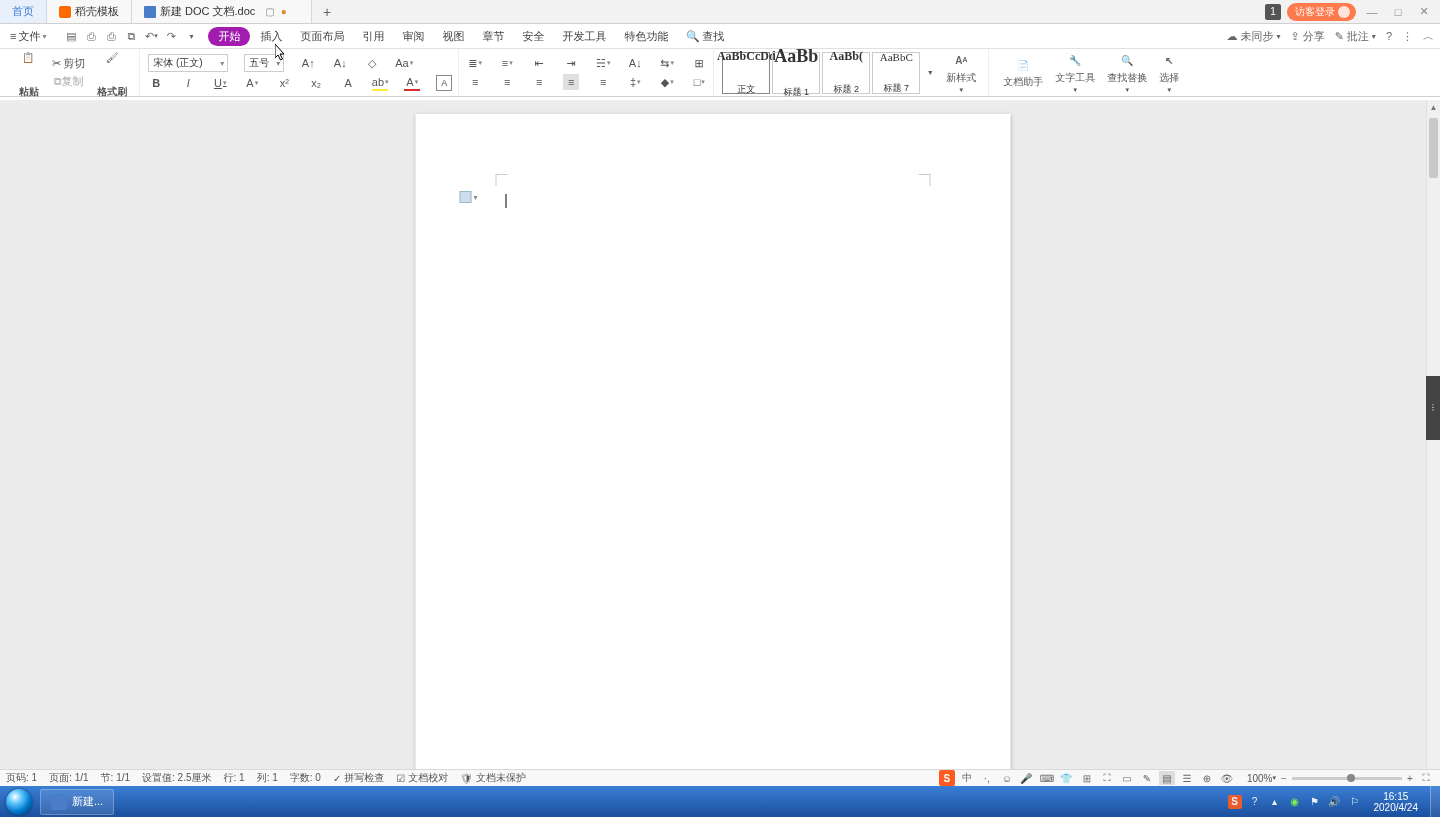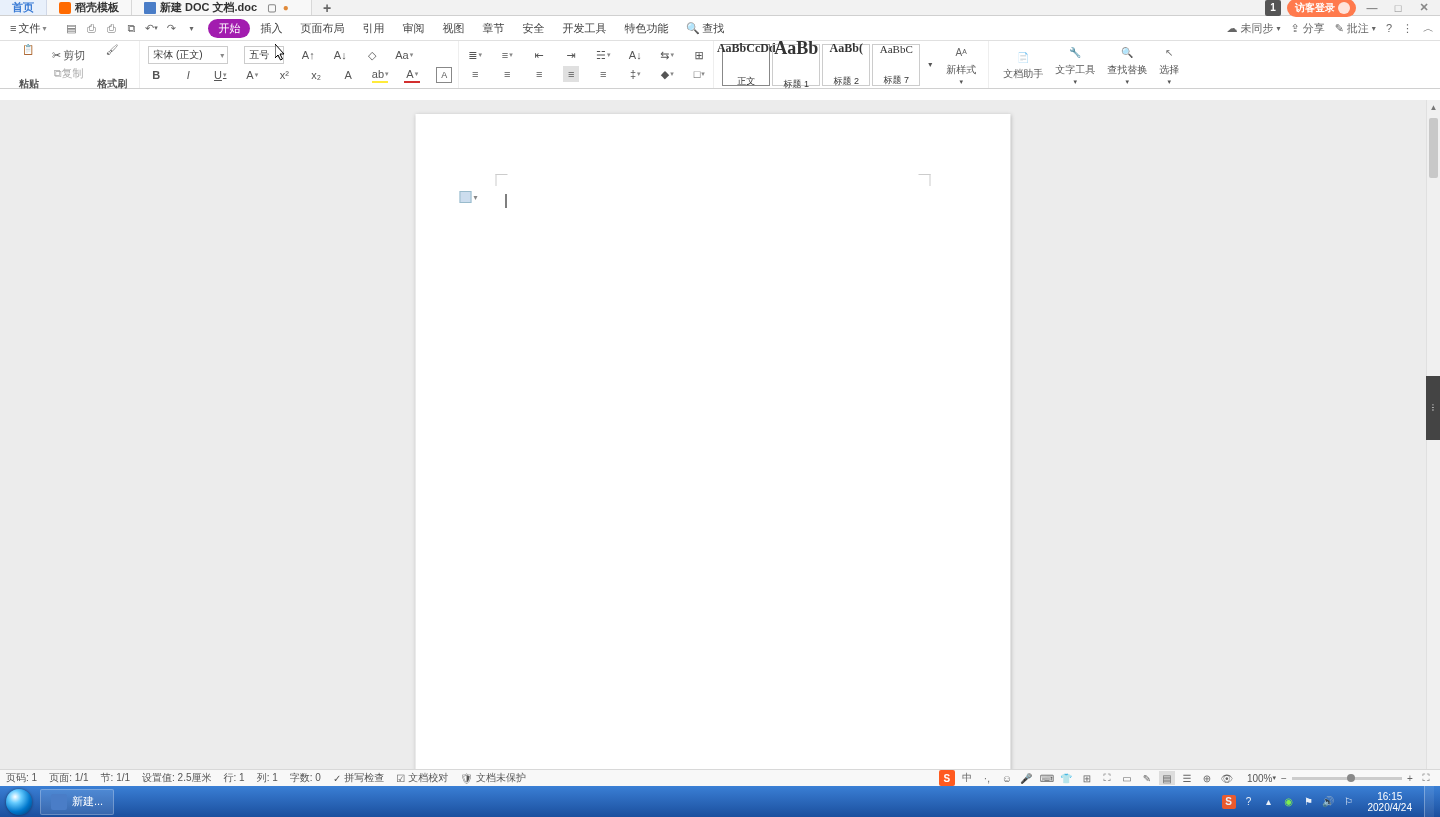--- a/index.html
+++ b/index.html
@@ -1,19 +1,19 @@
 <!DOCTYPE html>
 <html><head>
 <meta charset="utf-8">
 <style>
 * { margin: 0; padding: 0; box-sizing: border-box; font-family: "Microsoft YaHei", "SimSun", sans-serif; }
 body { background: #fff; font-size: 11px; overflow: hidden; width: 1440px; height: 817px; position: relative; }
 
 
-.tabbar { height: 16px; background: #f2f2f2; display: flex; align-items: stretch; border-bottom: 1px solid #d0d0d0; font-weight: bold; }
+.tabbar { height: 24px; background: #f2f2f2; display: flex; align-items: stretch; border-bottom: 1px solid #d0d0d0; }
 .tab { display: flex; align-items: center; padding: 0 12px; border-right: 1px solid #d8d8d8; font-size: 11px; color: #333; background: #f8f8f8; cursor: pointer; gap: 4px; }
 .tab.home { background: #e8f0fb; color: #3a7bd5; border-right: 1px solid #d0d8e8; }
 .tab .ico { width: 12px; height: 12px; display: inline-block; }
 .tab .ico-dk { background: #ff6a00; border-radius: 2px; }
 .tab .ico-doc { background: #4a7dc7; border-radius: 1px; }
 .tab-actions { margin-left: 6px; display: flex; gap: 6px; color: #888; }
 .tab-actions span { font-size: 10px; }
 .tab-add { width: 30px; display: flex; align-items: center; justify-content: center; color: #666; font-size: 14px; cursor: pointer; }
 .titlebar-right { margin-left: auto; display: flex; align-items: center; gap: 6px; padding-right: 6px; }
 .badge-square { width: 16px; height: 16px; background: #555; color: #fff; font-size: 10px; display: flex; align-items: center; justify-content: center; border-radius: 2px; }
@@ -42,21 +42,21 @@
 .selbox { height: 18px; border: 1px solid #ccc; font-size: 10px; padding: 0 14px 0 4px; display:flex; align-items:center; background:#fff; color:#333; position:relative; }
 .selbox::after { content:"▾"; position:absolute; right:3px; font-size:8px; color:#888;}
 .smbtn { width: 16px; height: 16px; display:flex; align-items:center; justify-content:center; color:#555; cursor:pointer; font-size:11px; }
 .smbtn.b { font-weight:bold; } .smbtn.i { font-style:italic; } .smbtn.u { text-decoration:underline; }
 .smbtn.dd::after { content:" ▾"; font-size:7px; color:#888; margin-left:1px;}
 .stylecard { width:48px; height:42px; border:1px solid #ccc; display:flex; flex-direction:column; align-items:center; justify-content:center; font-size:10px; color:#333; cursor:pointer; }
 .stylecard.sel { border:1px solid #888; }
 .stylecard .preview { font-family: serif; }
 .stylecard .sl { font-size:9px; margin-top:19px;}
 .vgroup { display:flex; flex-direction:column; align-items:center; justify-content:center; padding:0 6px; font-size:10px; color:#555; gap:1px; cursor:pointer;}
-.vgroup .vi { width:20px; height:18px; display:flex; align-items:center; justify-content:center; color:#666;}
+.vgroup .vi { width:20px; height:18px; display:flex; align-items:center; justify-content:center; color:#666;font-weight:bold;}
 
 
 .docarea { position:absolute; top:100px; left:0; right:14px; bottom:31px; background:#ececec; overflow:hidden; }
 .page { position:absolute; left:50%; transform:translateX(-50%); top:14px; width:595px; height:842px; background:#fff; box-shadow:0 1px 4px rgba(0,0,0,.25); }
 .cursor-doc { position:absolute; top:80px; left:90px; width:1px; height:14px; background:#000; }
 .doc-placeholder-icon { position:absolute; top:77px; left:44px; width:12px; height:12px; background:#cde; border:1px solid #9bc; }
 .doc-corner { position:absolute; width:12px; height:12px;}
 .doc-corner.tl { top:60px; left:80px; border-top:1px solid #ccc; border-left:1px solid #ccc; }
 .doc-corner.tr { top:60px; right:80px; border-top:1px solid #ccc; border-right:1px solid #ccc; }
 .vscroll { position:absolute; top:100px; right:0; bottom:31px; width:14px; background:#f0f0f0; border-left:1px solid #e0e0e0; }
@@ -69,21 +69,21 @@
 .statusbar .sb { display:flex; align-items:center; gap:3px; }
 .statusbar .spacer { flex:1; }
 .statusbar .sicons { display:flex; gap:4px; align-items:center;}
 .statusbar .sic { width:16px; height:14px; display:flex; align-items:center; justify-content:center; color:#666; cursor:pointer; font-size:10px;}
 .sogoubadge { width:16px; height:16px; background:#ff5a1f; border-radius:2px; color:#fff; font-size:10px; font-weight:bold; display:flex; align-items:center; justify-content:center;}
 .zoom { display:flex; align-items:center; }
 .zoom .track { width:110px; height:3px; background:#ccc; position:relative;}
 .zoom .knob { position:absolute; top:-3px; left:50%; width:8px; height:8px; background:#888; border-radius:50%;}
 
 
-.taskbar { position:absolute; left:0; right:0; bottom:0; height:31px; background: linear-gradient(to bottom,#3a7fd5,#1b4f9e); display:flex; align-items:center; padding-right:6px; }
+.taskbar { position:absolute; left:0; right:0; bottom:0; height:31px; background: linear-gradient(to bottom,#3a7fd5,#1b4f9e); display:flex; align-items:center; padding-right:0; }
 .startbtn { width:38px; height:31px; display:flex; align-items:center; justify-content:center;}
 .orb { width:26px; height:26px; border-radius:50%; background: radial-gradient(circle at 35% 30%, #fff, #6cf 25%, #07c 60%, #036); box-shadow:0 0 3px rgba(0,0,0,.5);}
 .tbtn { height:26px; margin:2px 2px; padding:0 10px; background: rgba(255,255,255,.12); border:1px solid rgba(255,255,255,.25); border-radius:2px; display:flex; align-items:center; gap:5px; color:#fff; font-size:11px;}
 .tbtn .tico { width:16px; height:16px; background:#4a7dc7; border-radius:2px;}
 .taskbar .spacer { flex:1;}
 .tray { display:flex; align-items:center; gap:6px; color:#fff; font-size:10px;}
 .tray .tic { width:14px; height:14px; display:flex; align-items:center; justify-content:center; opacity:.9;}
 .clockbox { text-align:center; line-height:1.1; font-size:10px; color:#fff; margin-left:6px;}
 .showdesk { width:10px; height:31px; border-left:1px solid rgba(255,255,255,.3); margin-left:6px; background:rgba(255,255,255,.08);}
 

